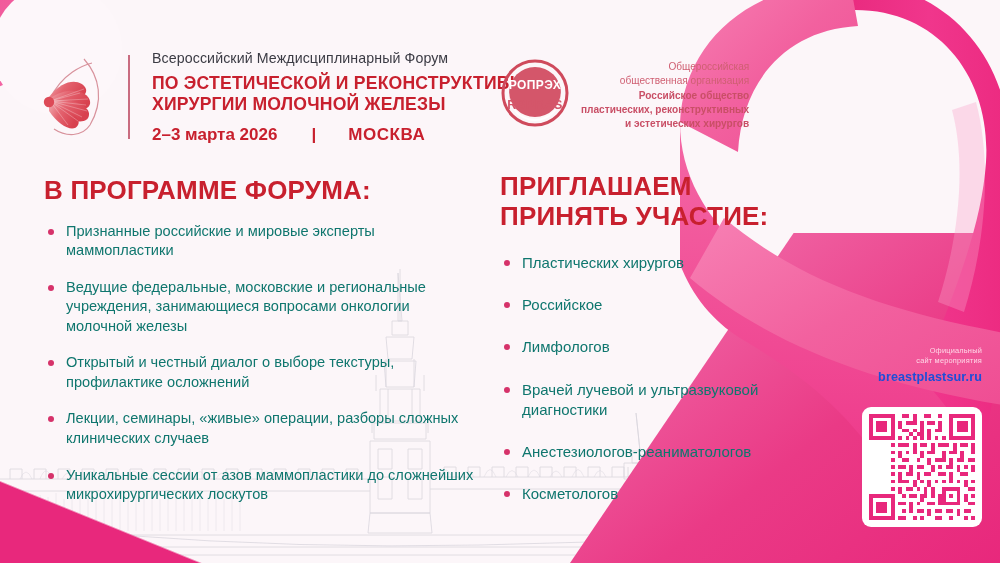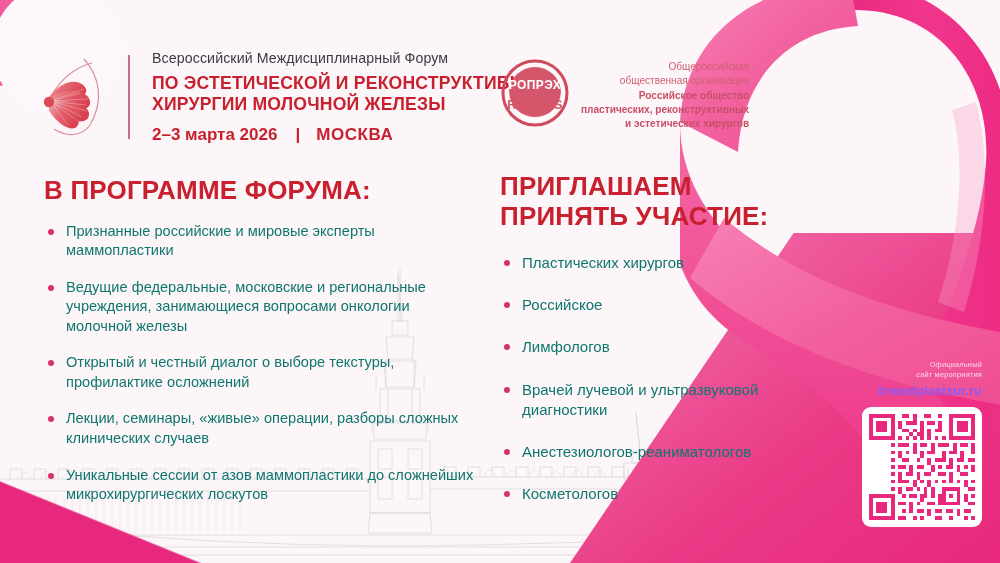--- a/index.html
+++ b/index.html
@@ -55,21 +55,21 @@
   .kicker{
     font-size:14.2px;color:#3b3b44;letter-spacing:.1px;margin-bottom:7px;
     font-family:"Liberation Sans",sans-serif;
   }
   .title1{
     font-size:17.6px;font-weight:700;color:#c8202e;line-height:1.22;
     letter-spacing:.2px;text-transform:uppercase;
   }
   .dateline{
     margin-top:9px;font-size:17px;font-weight:700;color:#c8202e;
-    display:flex;align-items:center;gap:0;
+    display:flex;align-items:center;gap:16px;
   }
   .dateline .sep{color:#c8202e;margin:0 16px 0 18px;font-weight:700;}
   .dateline .city{letter-spacing:.6px;}
 
   
   .org{position:absolute;left:500px;top:57px;display:flex;align-items:flex-start;}
   .org-seal{width:70px;height:72px;flex:0 0 auto;margin-right:11px;}
   .org-seal svg{display:block;width:100%;height:100%;}
   .org-lines{font-size:10.1px;line-height:1.42;color:#cf5f72;padding-top:3px;text-align:right;}
   .org-lines .b{font-weight:700;color:#c94f66;}
@@ -95,21 +95,21 @@
     width:6px;height:6px;border-radius:50%;background:#d6326a;
   }
 
   
   .qr-block{position:absolute;right:18px;bottom:36px;width:132px;text-align:right;}
   .qr-cap{
     font-size:7.4px;color:#ffd8e8;line-height:1.34;margin-bottom:4px;
     letter-spacing:.2px;
   }
   .qr-url{
-    font-size:12.6px;font-weight:700;color:#8b5cf6;margin-bottom:9px;
+    font-size:12.6px;font-weight:700;color:#1d4ed8;margin-bottom:23px;
     letter-spacing:.1px;
   }
   .qr-img{
     width:120px;height:120px;background:#ffffff;border-radius:9px;
     padding:7px;box-sizing:border-box;margin-left:auto;
   }
   .qr-img svg{display:block;width:100%;height:100%;}
 </style>
 </head>
 <body>

